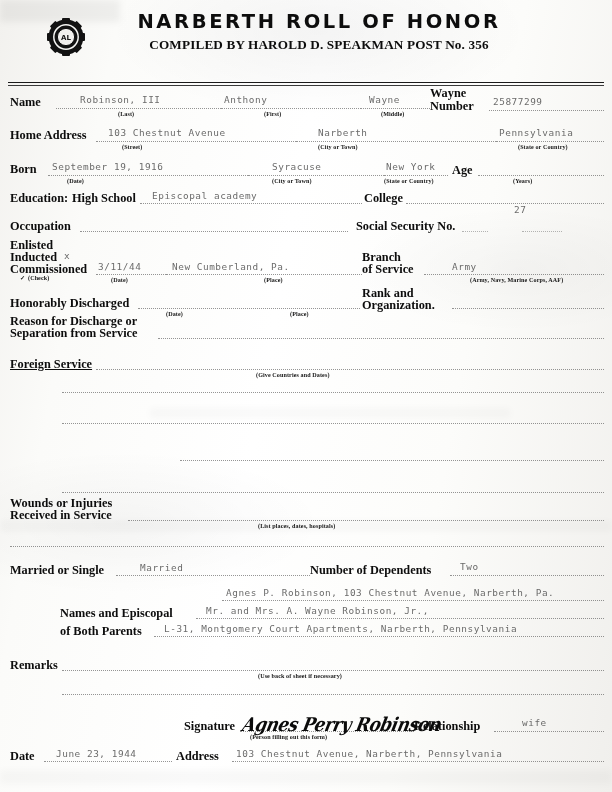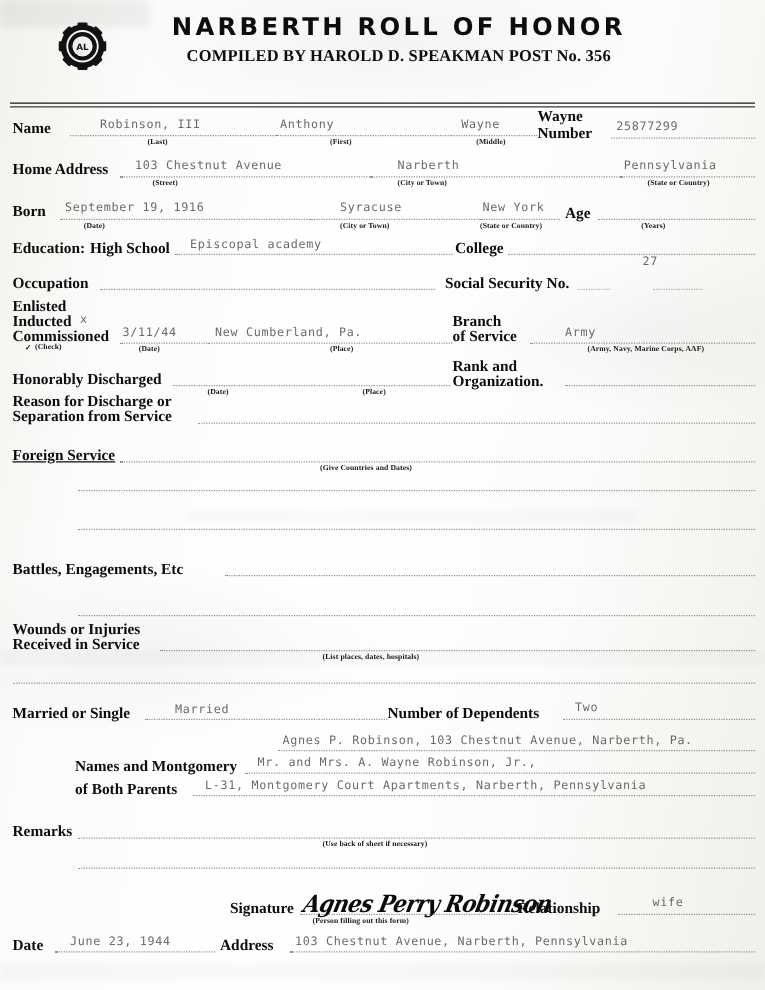--- a/index.html
+++ b/index.html
@@ -265,21 +265,20 @@
   <div class="row typed" style="left:162px; top:325px;"></div>
 
   <div class="row lbl" style="left:10px; top:357px;text-decoration:underline;">Foreign Service</div>
   <div class="dots" style="left:96px; top:369px; width:508px;"></div>
   <div class="row typed" style="left:100px; top:356px;"></div>
   <div class="row cap" style="left:256px; top:372px;">(Give Countries and Dates)</div>
 
   <div class="dots" style="left:62px; top:392px; width:542px;"></div>
   <div class="dots" style="left:62px; top:423px; width:542px;"></div>
 
-  <div class="row lbl" style="left:10px; top:448px;">Battles, Engagements, Etc</div>
   <div class="dots" style="left:180px; top:460px; width:424px;"></div>
   <div class="row typed" style="left:184px; top:447px;"></div>
   <div class="dots" style="left:62px; top:492px; width:542px;"></div>
 
   <div class="row lbl" style="left:10px; top:496px;">Wounds or Injuries</div>
   <div class="row lbl" style="left:10px; top:508px;">Received in Service</div>
   <div class="dots" style="left:128px; top:520px; width:476px;"></div>
   <div class="row typed" style="left:132px; top:507px;"></div>
   <div class="row cap" style="left:258px; top:523px;">(List places, dates, hospitals)</div>
 
@@ -288,21 +287,21 @@
   <div class="row lbl" style="left:10px; top:563px;">Married or Single</div>
   <div class="dots" style="left:116px; top:575px; width:194px;"></div>
   <div class="row typed" style="left:140px; top:562px;">Married</div>
   <div class="row lbl" style="left:310px; top:563px;">Number of Dependents</div>
   <div class="dots" style="left:450px; top:575px; width:154px;"></div>
   <div class="row typed" style="left:460px; top:561px;">Two</div>
 
   <div class="dots" style="left:222px; top:600px; width:382px;"></div>
   <div class="row typed" style="left:226px; top:587px;">Agnes P. Robinson, 103 Chestnut Avenue, Narberth, Pa.</div>
 
-  <div class="row lbl" style="left:60px; top:606px;">Names and Montgomery</div>
+  <div class="row lbl" style="left:60px; top:606px;">Names and Episcopal</div>
   <div class="dots" style="left:196px; top:618px; width:408px;"></div>
   <div class="row typed" style="left:206px; top:605px;">Mr. and Mrs. A. Wayne Robinson, Jr.,</div>
 
   <div class="row lbl" style="left:60px; top:624px;">of Both Parents</div>
   <div class="dots" style="left:154px; top:636px; width:450px;"></div>
   <div class="row typed" style="left:164px; top:623px;">L-31, Montgomery Court Apartments, Narberth, Pennsylvania</div>
 
   <div class="row lbl" style="left:10px; top:658px;">Remarks</div>
   <div class="dots" style="left:62px; top:670px; width:542px;"></div>
   <div class="row typed" style="left:66px; top:657px;"></div>

